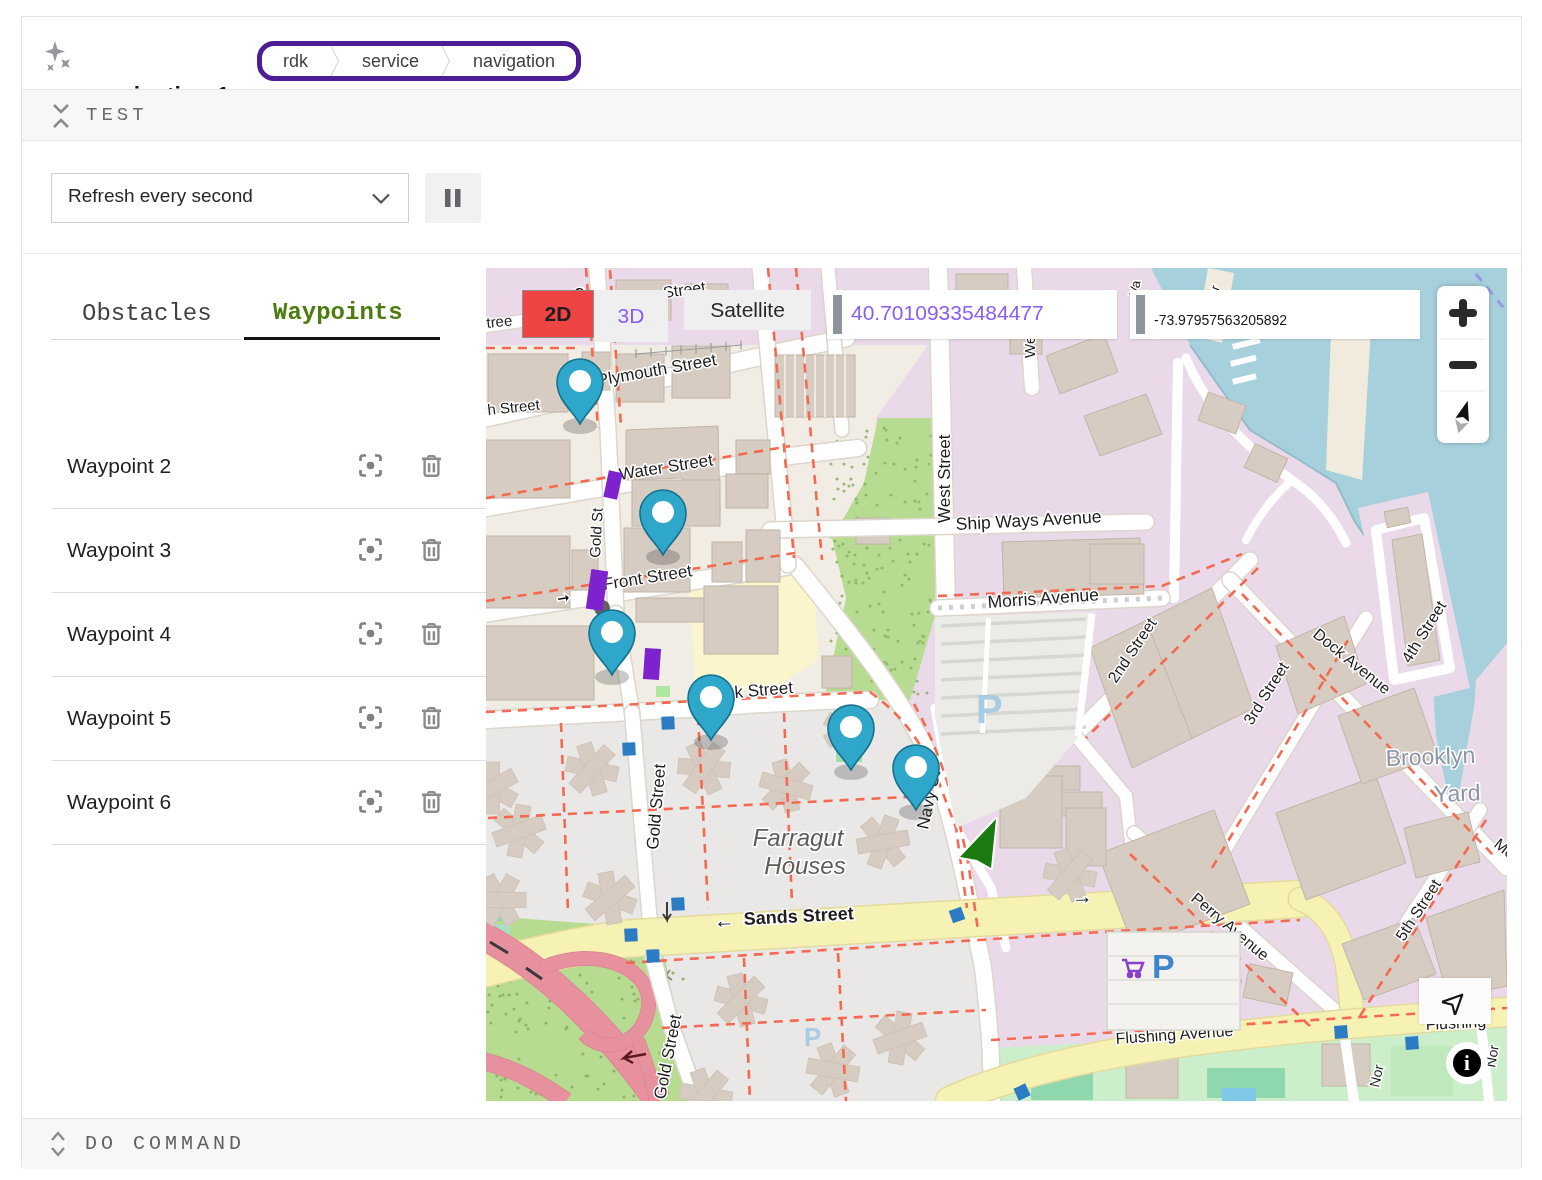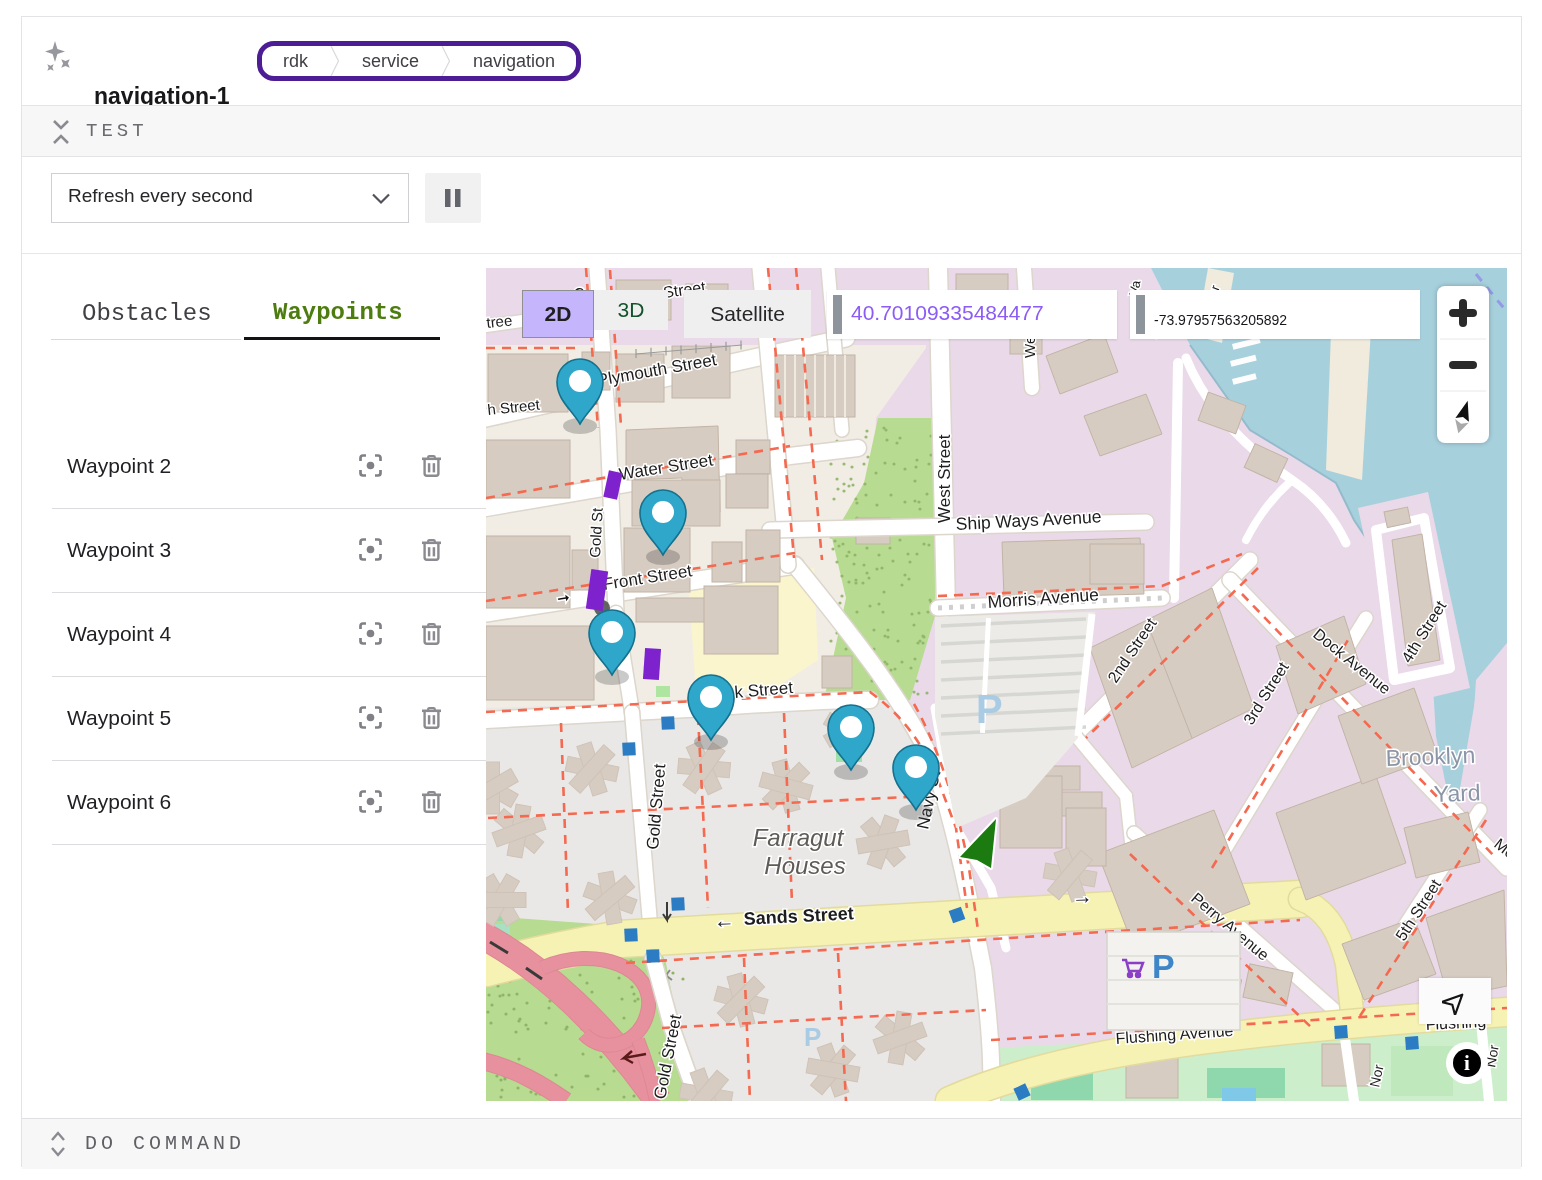--- a/index.html
+++ b/index.html
@@ -1,21 +1,21 @@
 <!DOCTYPE html>
 <html><head>
 <meta charset="utf-8">
 <style>
   html,body{margin:0;padding:0;background:#fff;width:1542px;height:1180px;font-family:"Liberation Sans",sans-serif;}
   .abs{position:absolute;}
   #card{position:absolute;left:21px;top:16px;width:1501px;height:1151px;border:1px solid #E3E3E7;background:#fff;box-sizing:border-box;}
   #title{position:absolute;left:72px;top:26px;font-size:23px;font-weight:bold;color:#18181B;margin-top:40px;}
   #crumbs{position:absolute;left:235px;top:24px;height:30px;border:5px solid #4c1d95;border-radius:17px;display:flex;align-items:center;color:#3F3F46;font-size:18px;}
   #crumbs .seg{padding:0 21px;}
-  #testbar{position:absolute;left:0px;top:88px;width:1499px;height:52px;background:#F7F7F8;border-top:1px solid #E4E4E8;border-bottom:1px solid #E4E4E8;box-sizing:border-box;}
+  #testbar{position:absolute;left:0px;top:72px;width:1499px;height:52px;background:#F7F7F8;border-top:1px solid #E4E4E8;border-bottom:1px solid #E4E4E8;box-sizing:border-box;}
   #testbar .lbl{position:absolute;left:64px;top:14px;font-family:"Liberation Mono",monospace;font-size:19px;letter-spacing:4px;color:#6B6B70;}
   #selbox{position:absolute;left:29px;top:156px;width:358px;height:50px;border:1px solid #CFCFD4;box-sizing:border-box;}
   #selbox .t{position:absolute;left:16px;top:11px;font-size:19px;color:#27272A;}
   #pausebtn{position:absolute;left:403px;top:156px;width:56px;height:50px;background:#F1F1F2;border-radius:2px;}
   #divider1{position:absolute;left:0;top:236px;width:1499px;height:1px;background:#E6E6E9;}
   #dobar{position:absolute;left:0px;top:1101px;width:1499px;height:51px;background:#F7F7F8;border-top:1px solid #E0E0E4;box-sizing:border-box;}
   #dobar .lbl{position:absolute;left:63px;top:13px;font-family:"Liberation Mono",monospace;font-size:20px;letter-spacing:4px;color:#5F5F64;}
   .tab{position:absolute;font-family:"Liberation Mono",monospace;font-size:24px;}
   #tabline{position:absolute;left:29px;top:322px;width:190px;height:1px;background:#D9D9DD;}
   #tabline2{position:absolute;left:222px;top:320px;width:196px;height:3px;background:#131316;}
@@ -826,23 +826,23 @@
 <circle cx="0" cy="-1" r="11" fill="#FFFFFF"></circle>
 </g>
 <g transform="translate(430,500)">
 <ellipse cx="0" cy="44" rx="17" ry="8" fill="#3C3C3C" opacity="0.27"></ellipse>
 <path d="M0,42 C-8,28 -23,18 -23,0 A23,23 0 1 1 23,0 C23,18 8,28 0,42 Z" fill="#2FA7CA" stroke="#15718D" stroke-width="1.6"></path>
 <circle cx="0" cy="-1" r="11" fill="#FFFFFF"></circle>
 </g>
 </svg>
 </div>
 
-<div class="abs" style="left:522px;top:290px;width:72px;height:48px;background:#c4b5fd;border:1px solid #8F8F8F;box-sizing:border-box;display:flex;align-items:center;justify-content:center;font-size:21px;font-weight:bold;color:#1F1F1F;">2D</div>
-<div class="abs" style="left:594px;top:290px;width:74px;height:40px;background:#EFEFF0;display:flex;align-items:center;justify-content:center;font-size:21px;color:#14532d;">3D</div>
-<div class="abs" style="left:684px;top:290px;width:127px;height:48px;background:#EFEFF0;display:flex;align-items:center;justify-content:center;font-size:21px;color:#27272A;">Satellite</div>
+<div class="abs" style="left:522px;top:290px;width:72px;height:48px;background:#ef4444;border:1px solid #8F8F8F;box-sizing:border-box;display:flex;align-items:center;justify-content:center;font-size:21px;font-weight:bold;color:#1F1F1F;">2D</div>
+<div class="abs" style="left:594px;top:290px;width:74px;height:52px;background:#EFEFF0;display:flex;align-items:center;justify-content:center;font-size:21px;color:#8b5cf6;">3D</div>
+<div class="abs" style="left:684px;top:290px;width:127px;height:40px;background:#EFEFF0;display:flex;align-items:center;justify-content:center;font-size:21px;color:#27272A;">Satellite</div>
 <div class="abs" style="left:827px;top:290px;width:290px;height:49px;background:#fff;box-shadow:0 1px 2px rgba(0,0,0,0.12);">
   <div class="abs" style="left:6px;top:5px;width:9px;height:39px;background:#8D949C;"></div>
   <div class="abs" style="left:24px;top:11px;font-size:21px;color:#8b5cf6;">40.70109335484477</div>
 </div>
 <div class="abs" style="left:1130px;top:290px;width:290px;height:49px;background:#fff;box-shadow:0 1px 2px rgba(0,0,0,0.12);">
   <div class="abs" style="left:6px;top:5px;width:9px;height:39px;background:#8D949C;"></div>
   <div class="abs" style="left:24px;top:11px;font-size:14px;color:#17171B;margin-top:11px;">-73.97957563205892</div>
 </div>
 <div class="abs" style="left:1437px;top:286px;width:52px;height:157px;background:#fff;border-radius:8px;box-shadow:0 0 5px rgba(0,0,0,0.25);">
   <svg class="abs" style="left:0;top:0" width="52" height="157" viewBox="0 0 52 157">

